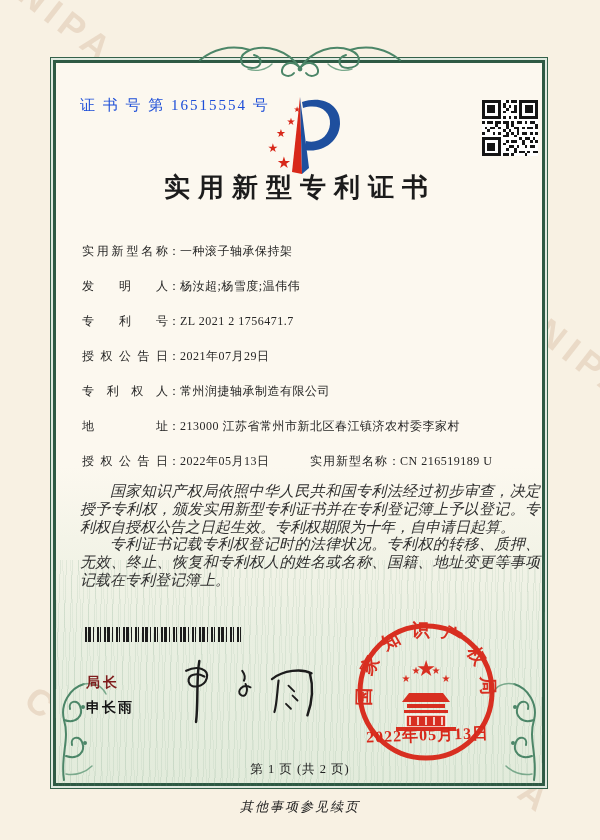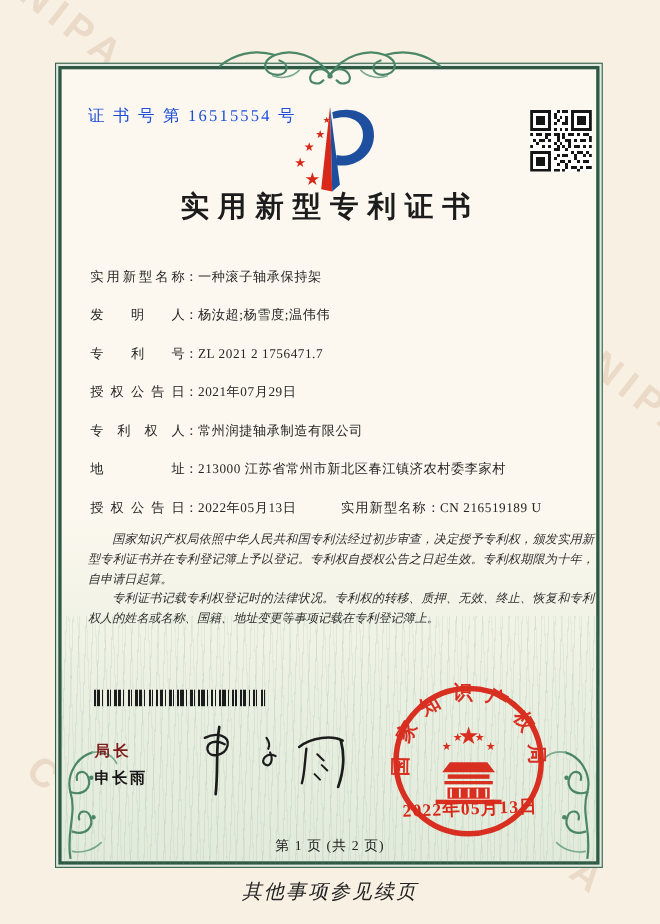--- a/index.html
+++ b/index.html
@@ -31,21 +31,21 @@
   .title{position:absolute;left:0;top:170px;width:600px;text-align:center;
          font-size:26px;font-weight:700;letter-spacing:8px;color:#1c1c1c;}
 
   .fields{position:absolute;left:82px;top:243px;width:450px;}
   .frow{position:relative;height:35px;font-size:12px;color:#262626;}
   .flabel{display:inline-block;width:86px;text-align:justify;text-align-last:justify;vertical-align:top;}
   .fvalue{letter-spacing:0.5px;}
   .grant-no{position:absolute;left:228px;top:0;}
   .flabel2{letter-spacing:1px;}
 
-  .paras{position:absolute;left:80px;top:483px;width:460px;font-size:11px;
+  .paras{position:absolute;left:80px;top:483px;width:460px;font-size:15px;
          font-style:italic;color:#2f2f2f;line-height:17.8px;text-align:justify;}
   .paras p{margin:0;text-indent:2em;}
 
   .barcode{position:absolute;left:85px;top:627px;width:156px;height:15px;
     background:repeating-linear-gradient(90deg,
       #1c1c1c 0 2px,transparent 2px 3px,#1c1c1c 3px 6px,transparent 6px 8px,
       #1c1c1c 8px 9px,transparent 9px 12px,#1c1c1c 12px 14px,transparent 14px 15px,
       #1c1c1c 15px 16px,transparent 16px 19px);}
 
   .signer-title{position:absolute;left:86px;top:674px;font-family:"Liberation Sans",sans-serif;
@@ -54,21 +54,21 @@
     font-weight:700;font-size:14px;letter-spacing:2px;color:#161616;}
   .signature{position:absolute;left:168px;top:650px;}
 
   .seal{position:absolute;left:352px;top:618px;opacity:0.96;}
   .seal-date{position:absolute;left:366px;top:725px;width:140px;font-size:16px;color:#d8281a;
     letter-spacing:1px;transform:rotate(-2deg);font-weight:600;}
 
   .page-ind{position:absolute;left:0;top:761px;width:600px;text-align:center;
     font-size:12.5px;letter-spacing:1px;color:#222;}
   .cont-note{position:absolute;left:0;top:798px;width:600px;text-align:center;
-    font-size:18px;font-style:italic;letter-spacing:2px;color:#222;}
+    font-size:13px;font-style:italic;letter-spacing:2px;color:#222;}
 
   .flourish{position:absolute;left:188px;top:38px;z-index:3;}
   .corner-l{position:absolute;left:56px;top:676px;z-index:2;}
   .corner-r{position:absolute;left:480px;top:676px;z-index:2;transform:scaleX(-1);}
 </style>
 </head>
 <body>
 
 <div class="page">
 

